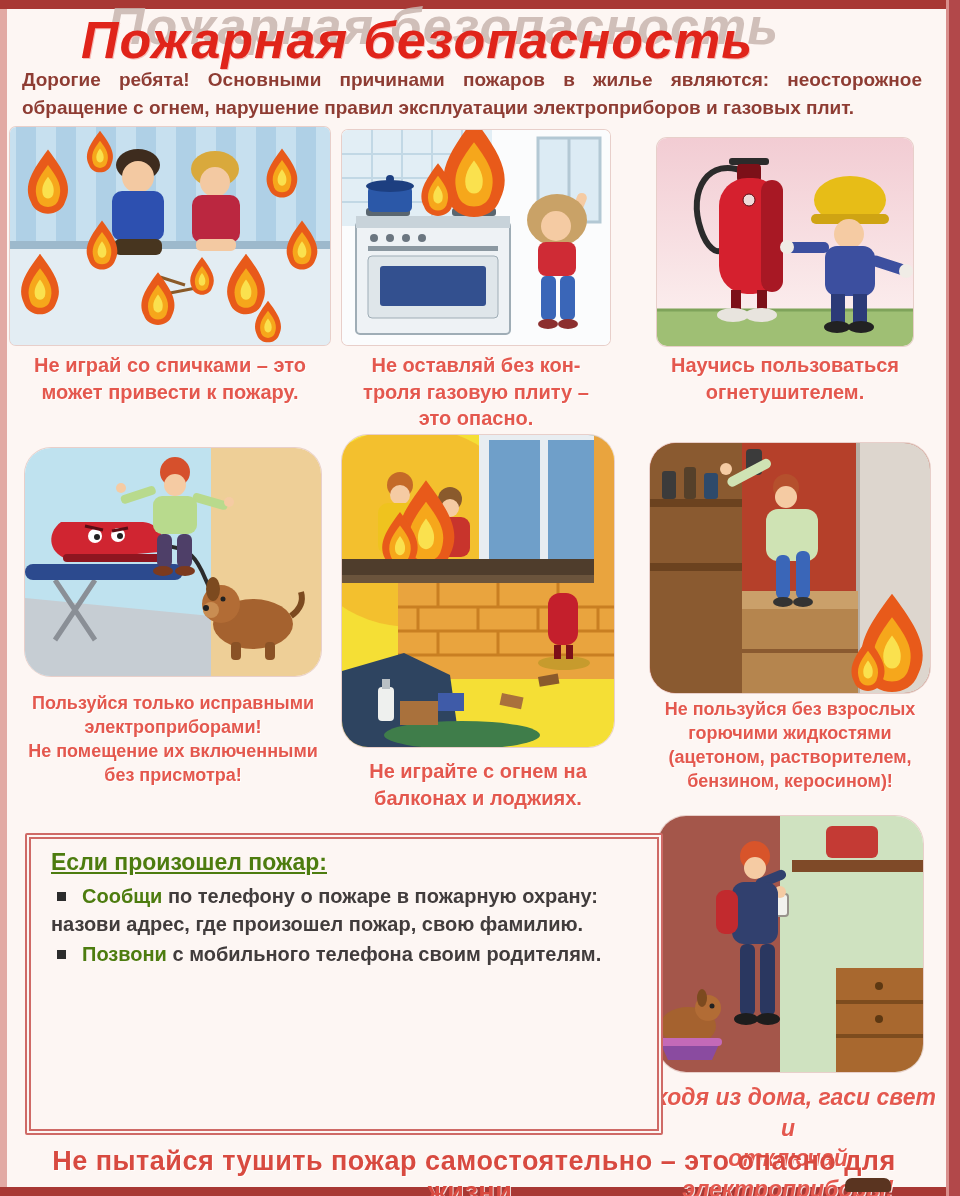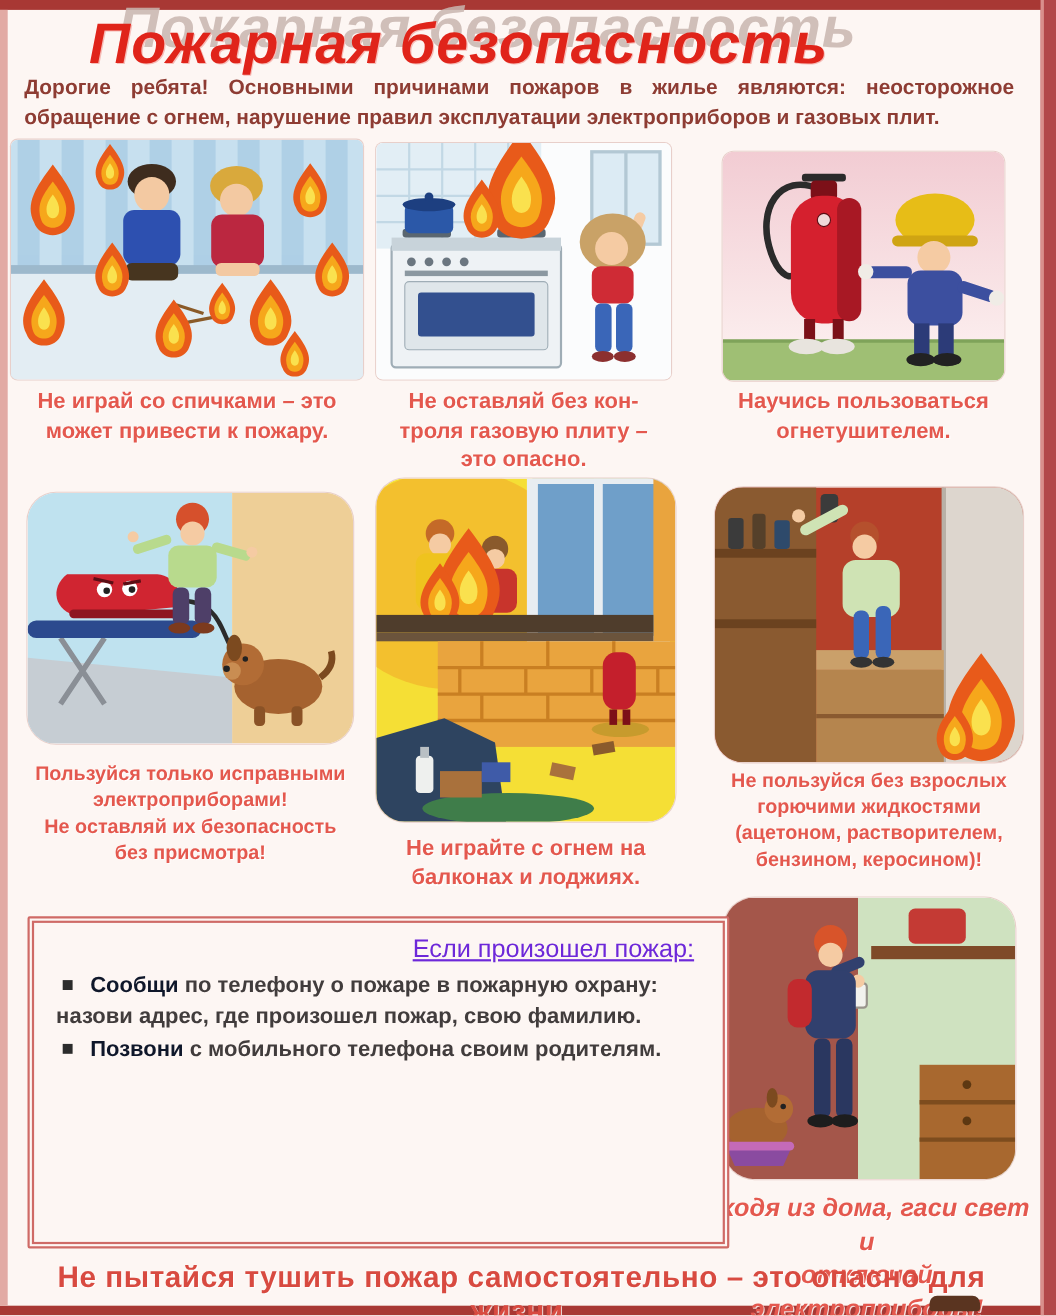--- a/index.html
+++ b/index.html
@@ -46,27 +46,27 @@
   .cap3{left:645px;top:352px;width:280px;}
   .cap4{left:2px;top:692px;width:342px;font-size:18px;}
   .cap5{left:330px;top:758px;width:296px;}
   .cap6{left:640px;top:698px;width:300px;font-size:18px;}
   .cap7{left:633px;top:1082px;width:310px;font-style:italic;font-size:23px;}
 
   
   .firebox{position:absolute;left:25px;top:833px;width:638px;height:302px;
     border:6px double #cf6a66;border-radius:2px;background:#fdf6f3;box-sizing:border-box;
     padding:6px 26px 0 20px;}
-  .box-title{margin:4px 0 6px 0;text-align:right;font-size:23px;font-weight:normal;
-    color:#6d28d9;text-decoration:underline;}
+  .box-title{margin:4px 0 6px 0;text-align:left;font-size:23px;font-weight:bold;
+    color:#4d7c0f;text-decoration:underline;}
   .box-list{list-style:none;margin:0;padding:0;}
   .box-item{font-size:20px;font-weight:bold;color:#413c3c;line-height:1.4;margin:0 0 2px 0;}
   .bullet{display:inline-block;width:9px;height:9px;background:#2c2c2c;
     margin:0 16px 2px 6px;vertical-align:middle;}
-  .lead{color:#0f172a;}
+  .lead{color:#4d7c0f;}
 
   
   .footer{position:absolute;left:14px;top:1146px;width:920px;text-align:center;
     font-size:27px;font-weight:bold;color:#d84a40;letter-spacing:.5px;
     text-shadow:1px 1px 0 rgba(255,255,255,.8);}
   .smudge{position:absolute;left:845px;top:1178px;width:46px;height:14px;
     background:#5a3420;border-radius:7px 7px 3px 3px;}
 </style>
 </head>
 <body>
@@ -379,21 +379,21 @@
 
   <div class="cap cap1">Не играй со спичками – это
 может привести к пожару.</div>
   <div class="cap cap2">Не оставляй без кон-
 троля газовую плиту –
 это опасно.</div>
   <div class="cap cap3">Научись пользоваться
 огнетушителем.</div>
   <div class="cap cap4">Пользуйся только исправными
 электроприборами!
-Не оставляй их безопасность
+Не помещение их включенными
 без присмотра!</div>
   <div class="cap cap5">Не играйте с огнем на
 балконах и лоджиях.</div>
   <div class="cap cap6">Не пользуйся без взрослых
 горючими жидкостями
 (ацетоном, растворителем,
 бензином, керосином)!</div>
   <div class="cap cap7">Уходя из дома, гаси свет и
 отключай электроприборы!</div>
 

